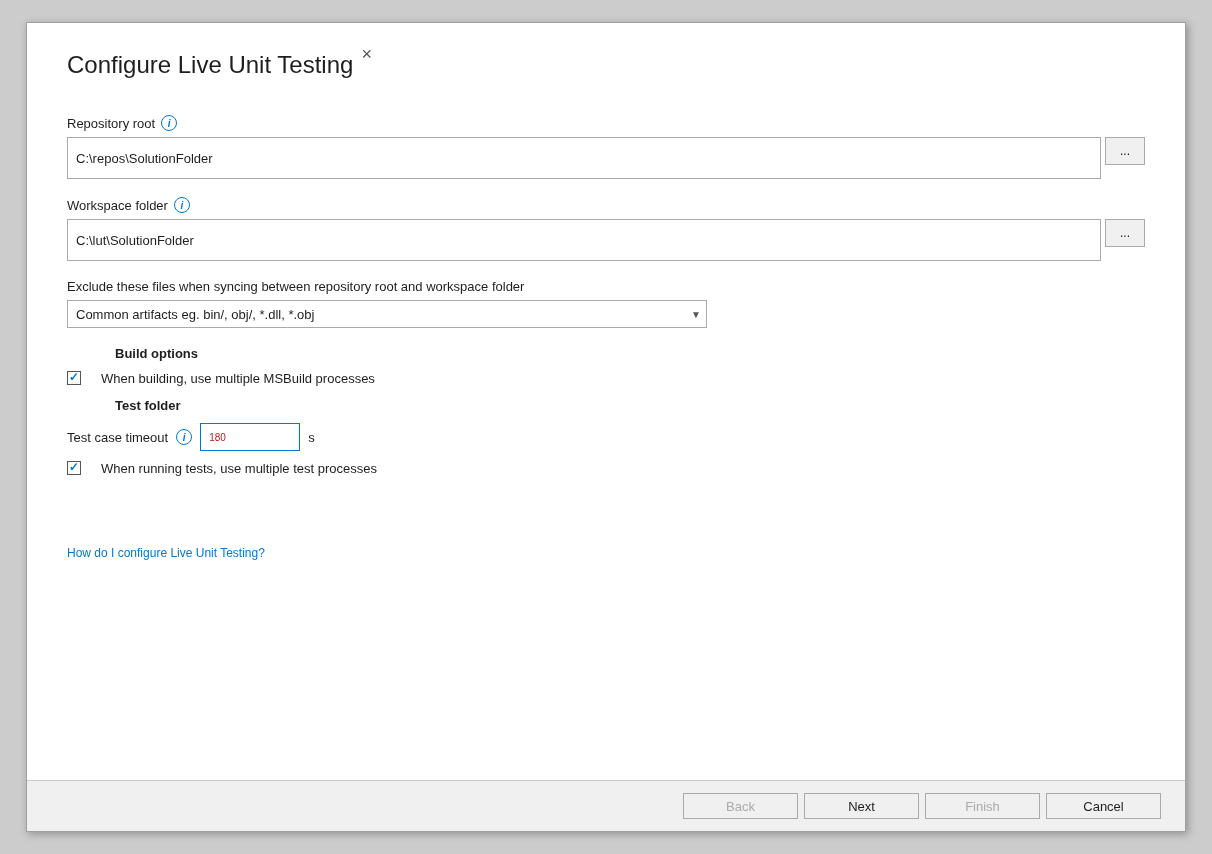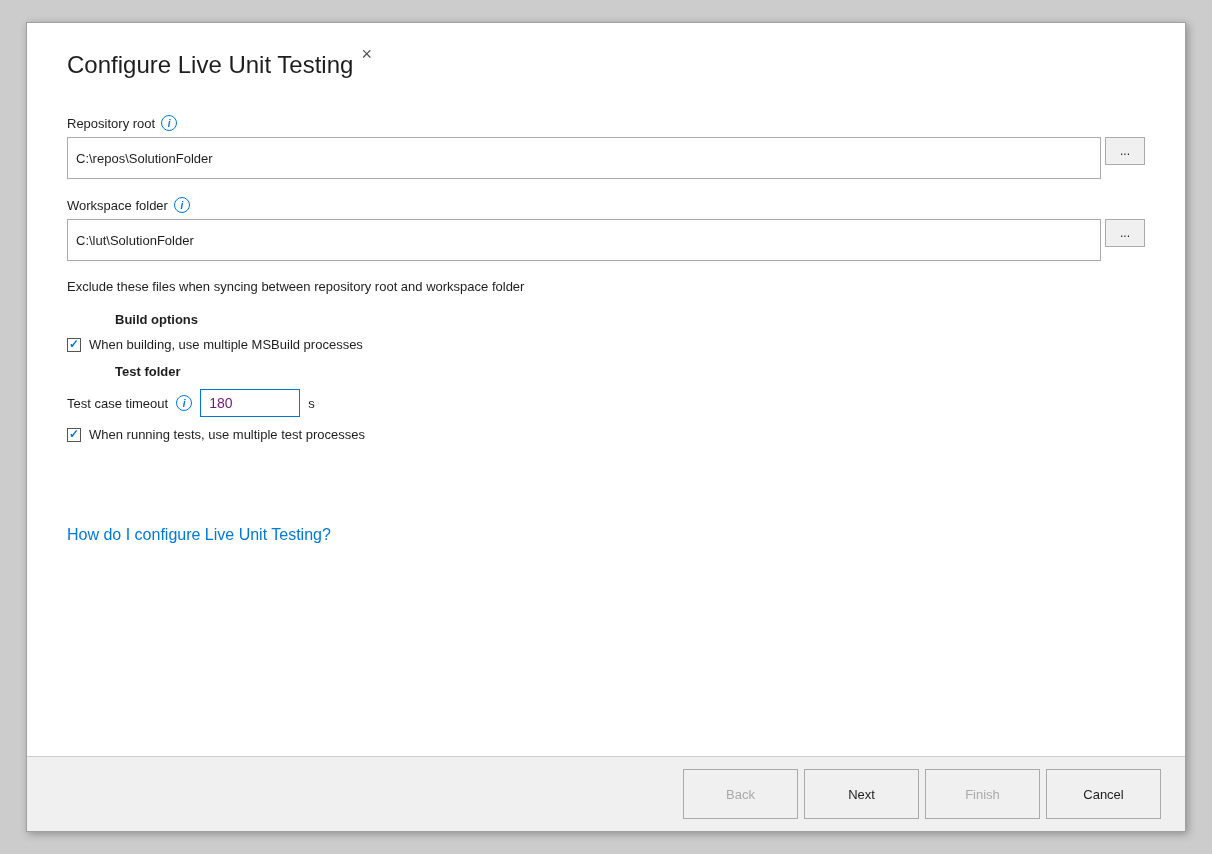--- a/index.html
+++ b/index.html
@@ -156,22 +156,22 @@
       font-weight: 700;
       font-size: 13px;
       margin-bottom: 10px;
       margin-top: 12px;
       color: #1e1e1e;
       padding-left: 48px;
     }
 
     .checkbox-row {
       display: flex;
-      align-items: flex-end;
-      gap: 8px;
+      align-items: flex-start;
+      gap: 20px;
       margin-bottom: 10px;
     }
 
     .checkbox-input {
       width: 14px;
       height: 14px;
       border: 1px solid #555;
       background: white;
       appearance: none;
       -webkit-appearance: none;
@@ -205,50 +205,50 @@
     .timeout-label {
       font-size: 13px;
       color: #1e1e1e;
     }
 
     .timeout-input {
       width: 100px;
       height: 28px;
       border: 1.5px solid #0078d7;
       padding: 4px 8px;
-      font-size: 14px;
-      color: #701a75;
+      font-size: 10px;
+      color: #b91c1c;
       outline: none;
     }
 
     .timeout-unit {
       font-size: 13px;
       color: #1e1e1e;
     }
 
     .help-link {
       color: #0078d7;
       text-decoration: none;
-      font-size: 16px;
-      margin-top: 44px;
+      font-size: 12px;
+      margin-top: 30px;
       display: inline-block;
     }
 
     .dialog-footer {
       background: #f0f0f0;
       border-top: 1px solid #ccc;
       padding: 12px 24px;
       display: flex;
       justify-content: flex-end;
       gap: 6px;
     }
 
     .footer-btn {
       min-width: 115px;
-      height: 50px;
+      height: 26px;
       border: 1px solid #aaa;
       background: #f0f0f0;
       cursor: pointer;
       font-size: 13px;
       color: #1e1e1e;
       padding: 0 16px;
     }
 
     .footer-btn.primary {
       background: #f0f0f0;
@@ -298,20 +298,28 @@
       </div>
       <div class="input-row">
         <input type="text" class="text-input" value="C:\lut\SolutionFolder" style="">
         <button class="browse-btn">...</button>
       </div>
     </div>
 
     
     <div class="field-group">
       <div class="long-label">Exclude these files when syncing between repository root and workspace folder</div>
+      <div class="dropdown-wrapper">
+        <select class="dropdown-select">
+          <option>Common artifacts eg. bin/, obj/, *.dll, *.obj</option>
+          <option>None</option>
+          <option>All files</option>
+        </select>
+        <span class="dropdown-arrow">▼</span>
+      </div>
     </div>
 
     
     <div class="section-title">Build options</div>
     <div class="checkbox-row">
       <input type="checkbox" class="checkbox-input" id="cb-msbuild" checked="" style="">
       <label class="checkbox-label" for="cb-msbuild">When building, use multiple MSBuild processes</label>
     </div>
 
     

